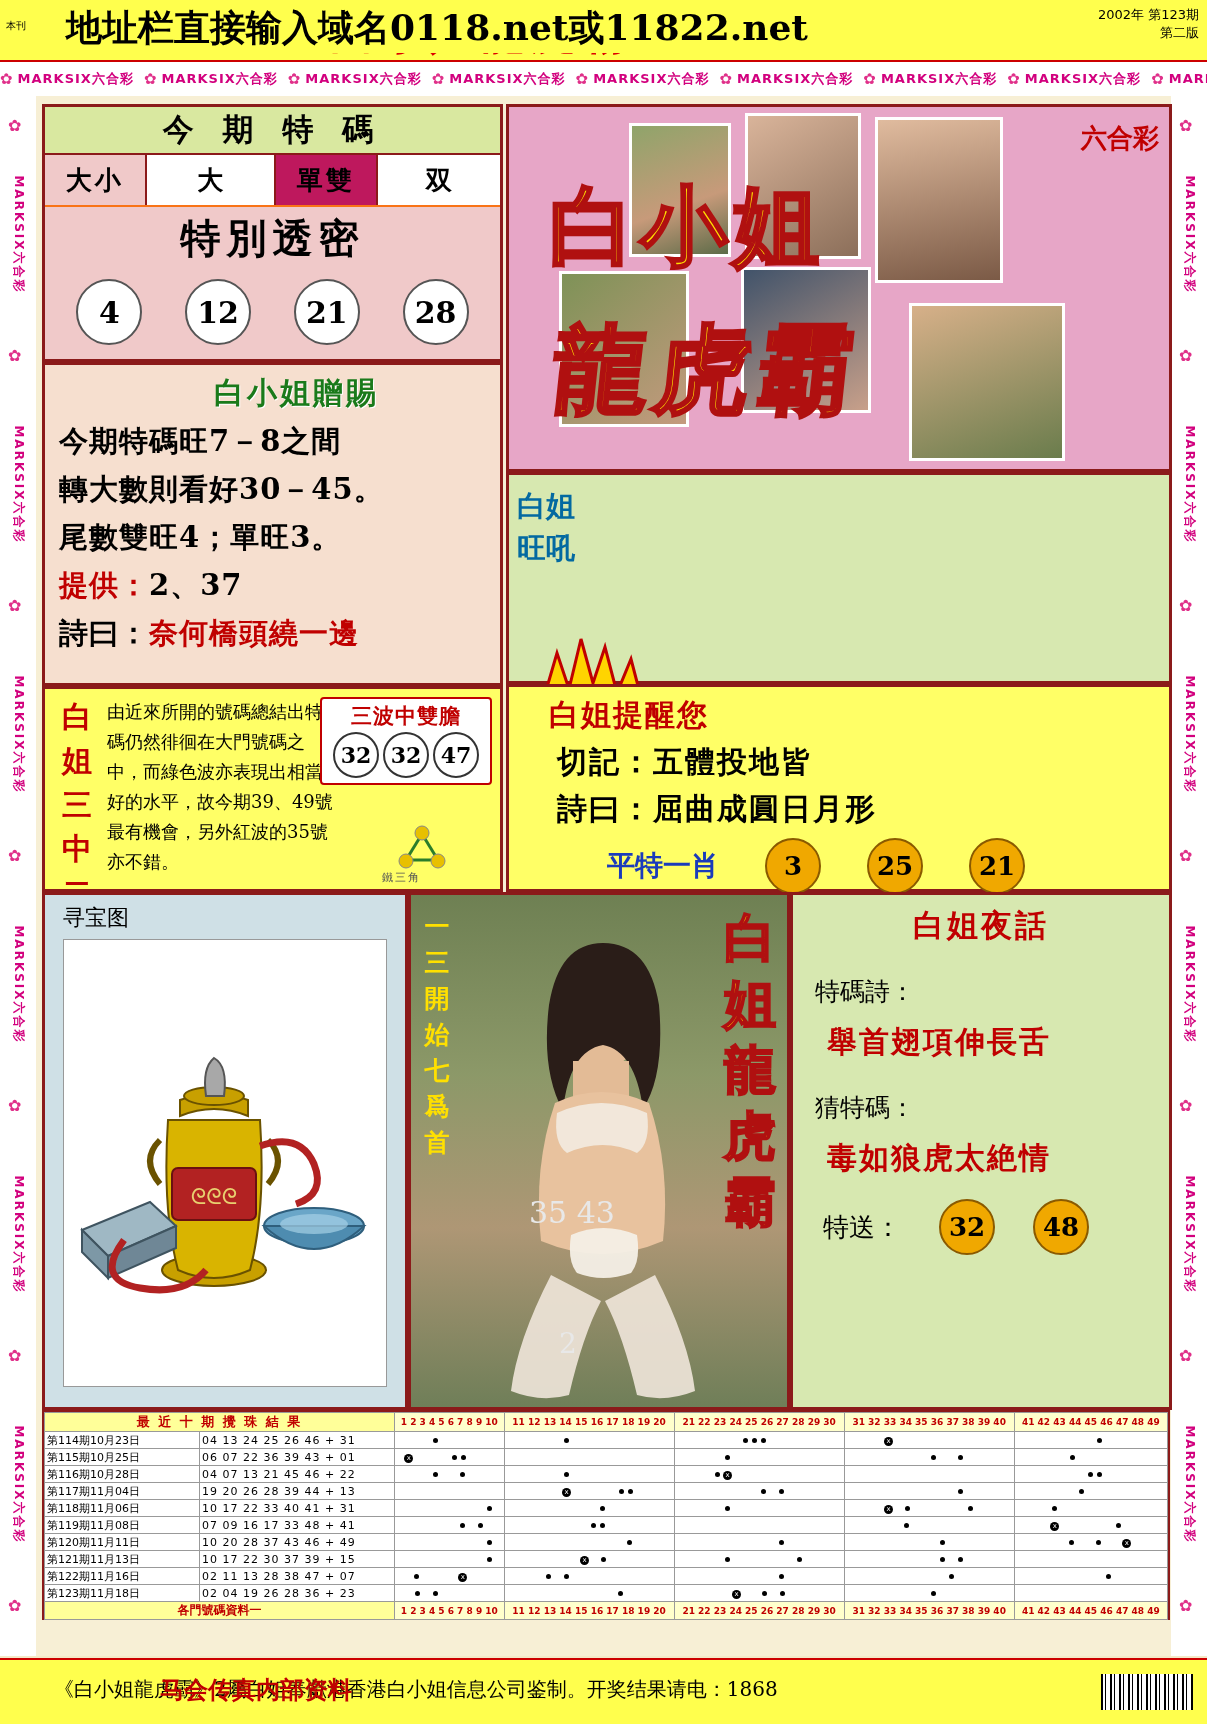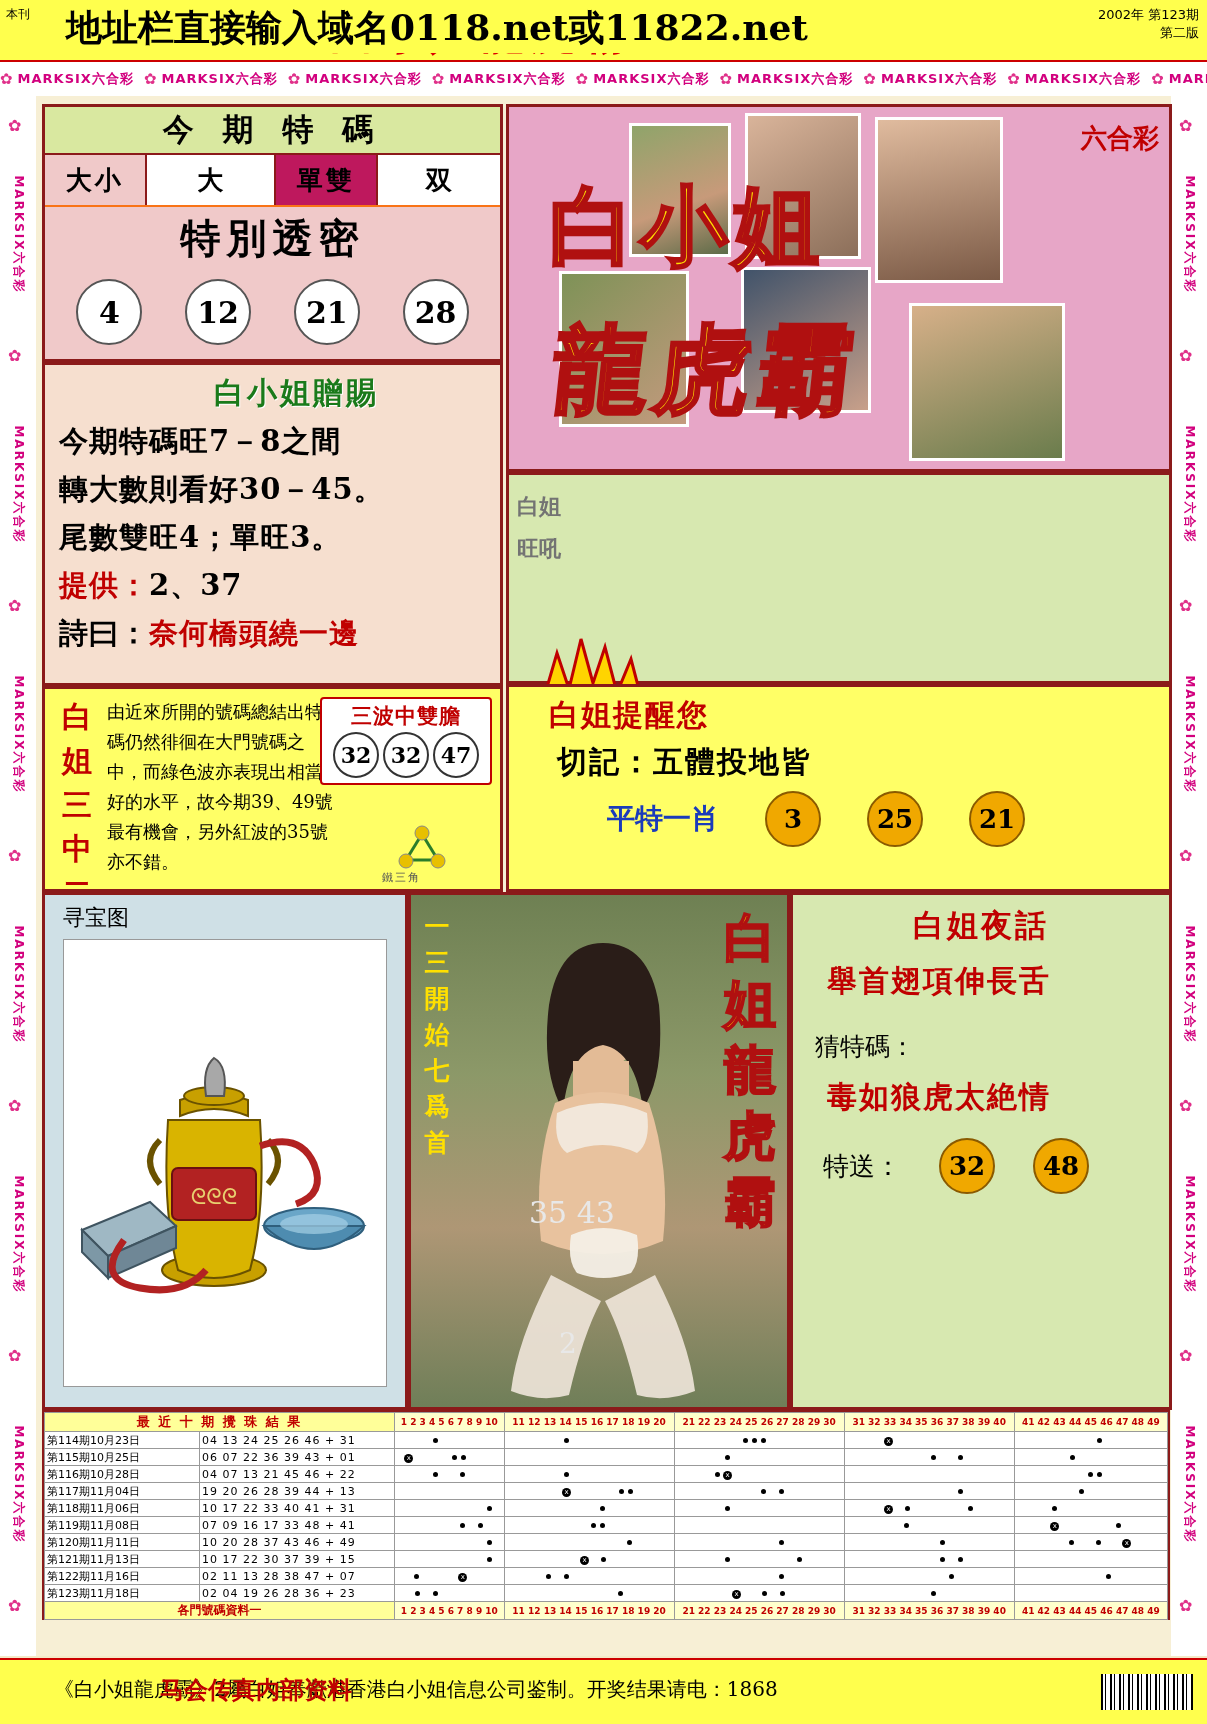--- a/index.html
+++ b/index.html
@@ -7,21 +7,21 @@
     width:1207px;height:1724px;
     background:#fff;
     font-family:"DejaVu Sans","Liberation Sans",sans-serif;
     overflow:hidden;
     position:relative;
   }
   .page{position:absolute;left:0;top:0;width:1207px;height:1724px;background:#f4e9c9;}
 
   
   .topbar{position:absolute;left:0;top:0;width:1207px;height:60px;background:#ffff4d;border-bottom:2px solid #c00;}
-  .topbar .small-left{position:absolute;left:6px;top:6px;font-size:12px;color:#000;}
+  .topbar .small-left{position:absolute;left:6px;top:19px;font-size:10px;color:#000;}
   .topbar .small-right{position:absolute;right:8px;top:6px;font-size:13px;color:#000;text-align:right;line-height:18px;}
   .topbar .bigtitle{position:absolute;left:330px;top:2px;font-size:46px;font-weight:bold;color:#d00;letter-spacing:4px;
      font-family:"DejaVu Serif","Liberation Serif",serif;}
   .overlay-url{position:absolute;left:62px;top:4px;font-size:36px;font-weight:bold;color:#000;
      background:#ffff4d;padding:0 4px;white-space:nowrap;font-family:"DejaVu Serif","Liberation Serif",serif;}
 
   
   .mkstrip{position:absolute;left:0;top:62px;width:1207px;height:34px;background:#fff;border-bottom:1px solid #c9a;
     display:flex;align-items:center;overflow:hidden;}
   .mkstrip span{font-size:13px;font-weight:bold;color:#d2007e;margin-right:10px;white-space:nowrap;letter-spacing:1px;}
@@ -86,22 +86,22 @@
   .box-photo .bigtxt1{position:absolute;left:40px;top:62px;font-size:86px;font-weight:bold;color:#ffe000;
     -webkit-text-stroke:3px #b01010;font-family:"DejaVu Serif","Liberation Serif",serif;letter-spacing:6px;}
   .box-photo .bigtxt2{position:absolute;left:44px;top:200px;font-size:96px;font-weight:bold;color:#ffe000;
     -webkit-text-stroke:3px #b01010;font-family:"DejaVu Serif","Liberation Serif",serif;letter-spacing:6px;
     transform:skewX(-6deg);}
   .box-photo .corner{position:absolute;right:10px;top:14px;font-size:26px;font-weight:bold;color:#c00000;
     line-height:34px;text-align:center;font-family:"DejaVu Serif","Liberation Serif",serif;}
 
   
   .box-green{position:absolute;left:470px;top:376px;width:660px;height:206px;background:#d7e8b0;border:3px solid #8b1a1a;}
-  .box-green .vt{position:absolute;left:8px;top:10px;width:58px;font-size:22px;font-weight:bold;color:#737373;
-    line-height:42px;font-family:"DejaVu Serif","Liberation Serif",serif;}
+  .box-green .vt{position:absolute;left:8px;top:10px;width:58px;font-size:29px;font-weight:bold;color:#0369a1;
+    line-height:42px;text-align:center;font-family:"DejaVu Serif","Liberation Serif",serif;}
   .box-green .ptext{position:absolute;left:78px;top:10px;width:565px;font-size:19px;line-height:30px;color:#000;
     font-family:"DejaVu Serif","Liberation Serif",serif;text-align:justify;}
   .boom{position:absolute;left:26px;bottom:-28px;width:120px;height:90px;}
 
   
   .box-remind{position:absolute;left:470px;top:588px;width:660px;height:202px;background:#ffff66;border:3px solid #8b1a1a;}
   .box-remind .rt{font-size:30px;font-weight:bold;color:#c00000;margin:8px 0 0 40px;letter-spacing:2px;
     font-family:"DejaVu Serif","Liberation Serif",serif;}
   .box-remind .rl{font-size:30px;font-weight:bold;color:#000;margin:6px 0 0 48px;letter-spacing:2px;
     font-family:"DejaVu Serif","Liberation Serif",serif;}
@@ -301,20 +301,21 @@
     <div class="box-green">
       <div class="vt">白姐旺吼</div>
       <svg class="boom" viewBox="0 0 120 90">
         <polygon points="8,82 22,34 34,70 46,20 58,64 70,28 82,74 96,40 108,86" fill="#ffd400" stroke="#c00000" stroke-width="3"></polygon>
       </svg>
     </div>
 
     <div class="box-remind">
       <div class="rt">白姐提醒您</div>
       <div class="rl">切記：五體投地皆</div>
+      <div class="rl">詩曰：屈曲成圓日月形</div>
       <div class="rballs">
         <div class="rlabel">平特一肖</div>
         <div class="rball">3</div>
         <div class="rball">25</div>
         <div class="rball">21</div>
       </div>
     </div>
 
     <div class="box-map">
       <div class="mt">寻宝图</div>
@@ -359,20 +360,21 @@
         <path d="M166 340 q34 66 40 116 q-30 12 -58 4 q-14 -60 -32 -94 z" fill="#f0e6da" opacity="0.9"></path>
       </svg>
       <div class="vleft">一三開始七爲首</div>
       <div class="vright">白姐龍虎霸</div>
       <div class="n1">35  43</div>
       <div class="n2">2</div>
     </div>
 
     <div class="box-night">
       <div class="nt">白姐夜話</div>
+      <div class="lbl">特碼詩：</div>
       <div class="poem">舉首翅項伸長舌</div>
       <div class="lbl">猜特碼：</div>
       <div class="poem">毒如狼虎太絶情</div>
       <div class="sendrow">
         <div class="sl">特送：</div>
         <div class="rball">32</div>
         <div class="rball">48</div>
       </div>
     </div>
 

